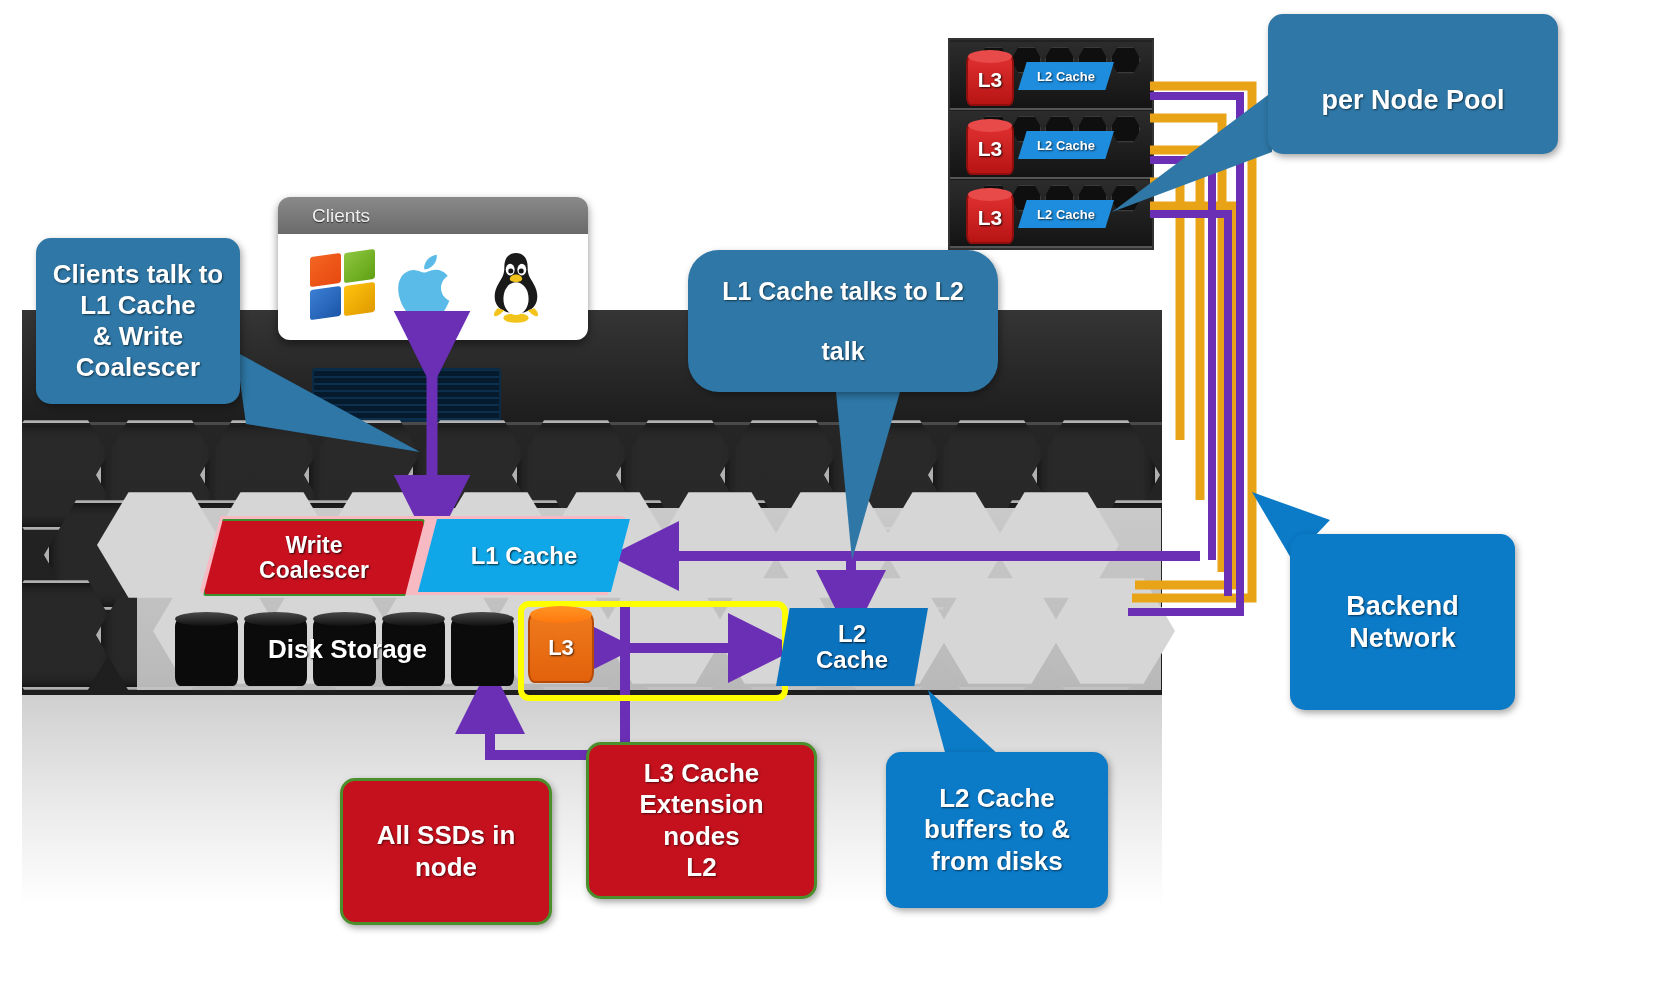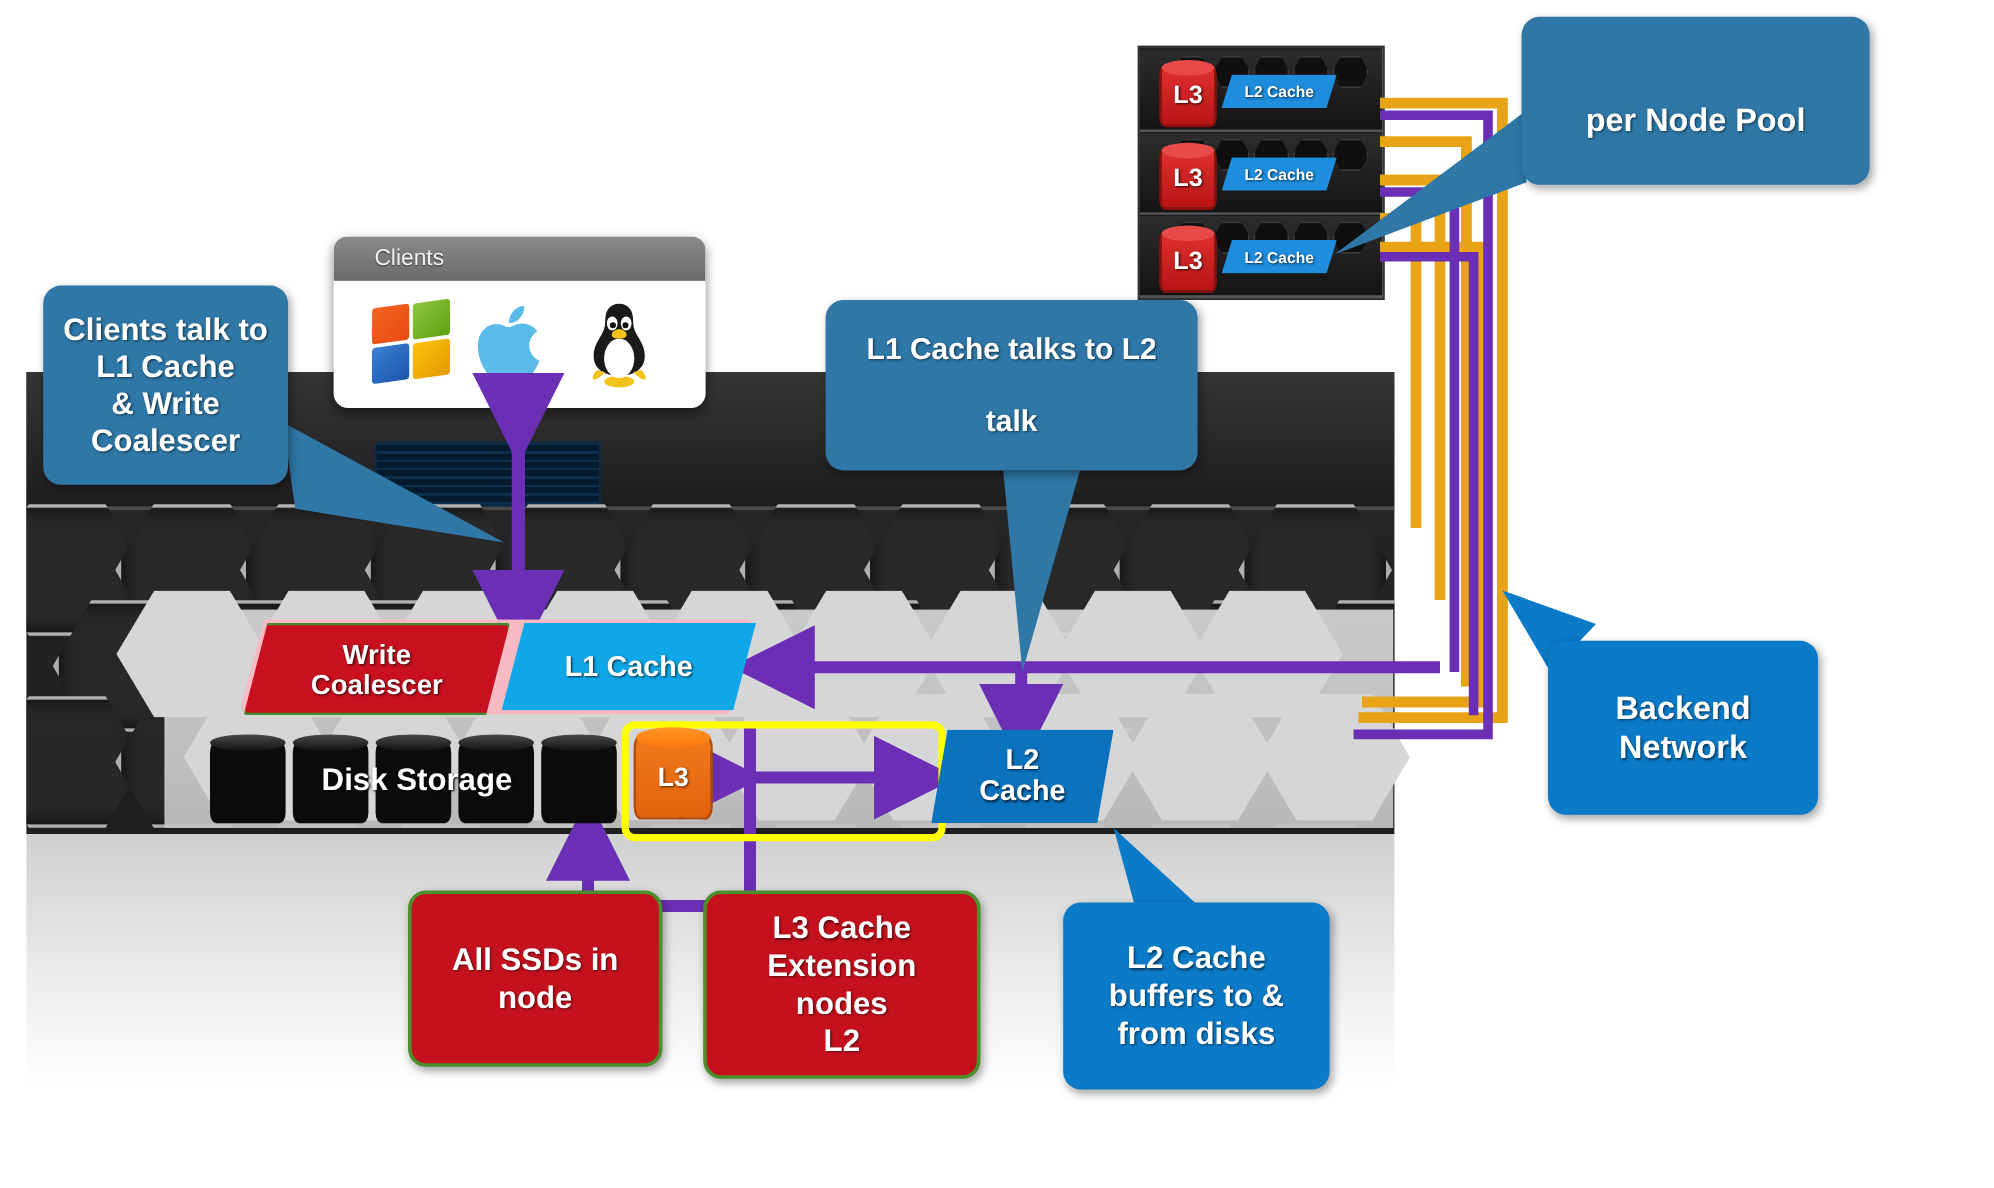--- a/index.html
+++ b/index.html
@@ -313,33 +313,33 @@
     <span>
       <span>L2</span><br>
       <span>Cache</span>
     </span>
   </div>
 
   <div class="callout c-steel" style="left:36px;top:238px;width:204px;height:166px;font-size:26px;">
     <span id="co0"><span>Clients talk to</span><br><span>L1 Cache</span><br><span>&amp; Write</span><br><span>Coalescer</span></span>
   </div>
 
-  <div class="callout c-steel" style="left:688px;top:250px;width:310px;height:142px;font-size:25px;">
+  <div class="callout c-steel" style="left:688px;top:250px;width:310px;height:142px;font-size:25px;border-radius:31px;">
     <span id="co1"><span>L1 Cache talks to L2</span><br><br><span>talk</span></span>
   </div>
 
   <div class="callout c-steel" style="left:1268px;top:14px;width:290px;height:140px;font-size:27px;">
     <span id="co2"><br><span>per Node Pool</span></span>
   </div>
 
-  <div class="callout c-bright" style="left:1290px;top:534px;width:225px;height:145px;font-size:27px;">
+  <div class="callout c-bright" style="left:1290px;top:534px;width:225px;height:176px;font-size:27px;">
     <span id="co3"><span>Backend</span><br><span>Network</span></span>
   </div>
 
-  <div class="callout c-red" style="left:340px;top:742px;width:212px;height:147px;font-size:26px;">
+  <div class="callout c-red" style="left:340px;top:778px;width:212px;height:147px;font-size:26px;">
     <span id="co4"><span>All SSDs in</span><br><span>node</span></span>
   </div>
 
   <div class="callout c-red" style="left:586px;top:742px;width:231px;height:157px;font-size:26px;">
     <span id="co5"><span>L3 Cache</span><br><span>Extension nodes</span><br><span>L2</span></span>
   </div>
 
   <div class="callout c-bright" style="left:886px;top:752px;width:222px;height:156px;font-size:26px;">
     <span id="co6"><span>L2 Cache</span><br><span>buffers to &amp;</span><br><span>from disks</span></span>
   </div>

